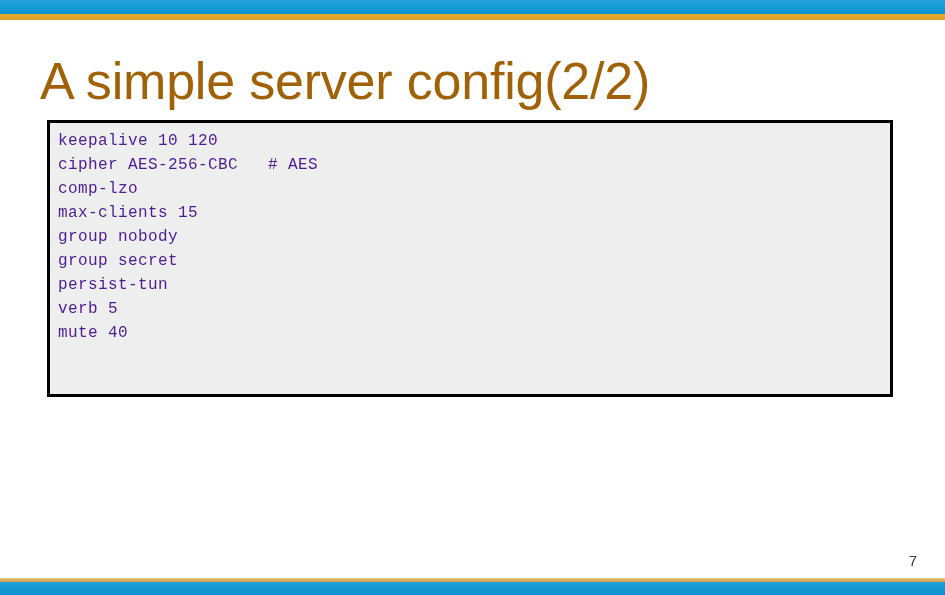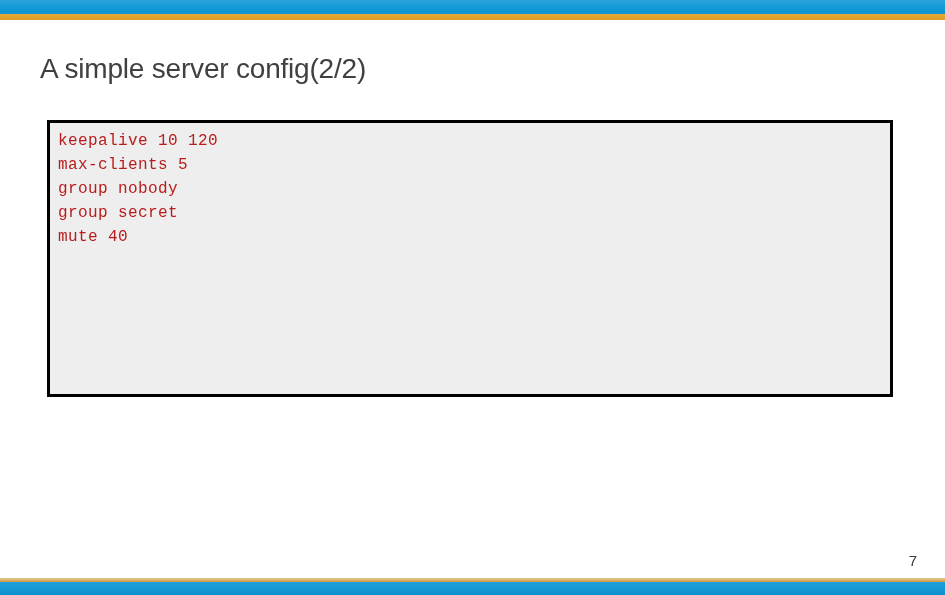--- a/index.html
+++ b/index.html
@@ -39,48 +39,48 @@
     width: 100%;
     height: 6px;
     background: #e0a22c;
     background-image: linear-gradient(to bottom, #e5a92f 0%, #dd9f26 100%);
   }
 
   
   .slide-title {
     position: absolute;
     left: 40px;
-    top: 44px;
+    top: 56px;
     width: 860px;
     font-family: "Liberation Sans", sans-serif;
-    font-size: 28px;
+    font-size: 52px;
     font-weight: 400;
     line-height: 50px;
-    color: #404040;
+    color: #a16207;
     letter-spacing: -0.2px;
     white-space: nowrap;
   }
 
   
   .code-block {
     position: absolute;
     left: 47px;
     top: 120px;
     width: 846px;
     height: 277px;
     box-sizing: border-box;
     border: 3px solid #000000;
     background: #eeeeee;
     padding: 6px 0 0 8px;
   }
   .code-line {
     font-family: "Liberation Mono", "DejaVu Sans Mono", monospace;
     font-size: 16px;
     line-height: 24px;
-    color: #b91c1c;
+    color: #4c1d95;
     white-space: pre;
     letter-spacing: 0.4px;
   }
 
   
   .page-number {
     position: absolute;
     right: 28px;
     top: 552px;
     font-family: "Liberation Sans", sans-serif;
@@ -121,23 +121,27 @@
 
 <div class="top-bar">
   <div class="band-blue"></div>
   <div class="band-gold"></div>
 </div>
 
 <div class="slide-title">A simple server config(2/2)</div>
 
 <div class="code-block">
   <div class="code-line">keepalive 10 120</div>
-  <div class="code-line">max-clients 5</div>
+  <div class="code-line">cipher AES-256-CBC   # AES</div>
+  <div class="code-line">comp-lzo</div>
+  <div class="code-line">max-clients 15</div>
   <div class="code-line">group nobody</div>
   <div class="code-line">group secret</div>
+  <div class="code-line">persist-tun</div>
+  <div class="code-line">verb 5</div>
   <div class="code-line">mute 40</div>
 </div>
 
 <div class="page-number">7</div>
 
 <div class="bottom-bar">
   <div class="band-gold"></div>
   <div class="band-blue"></div>
 </div>
 

